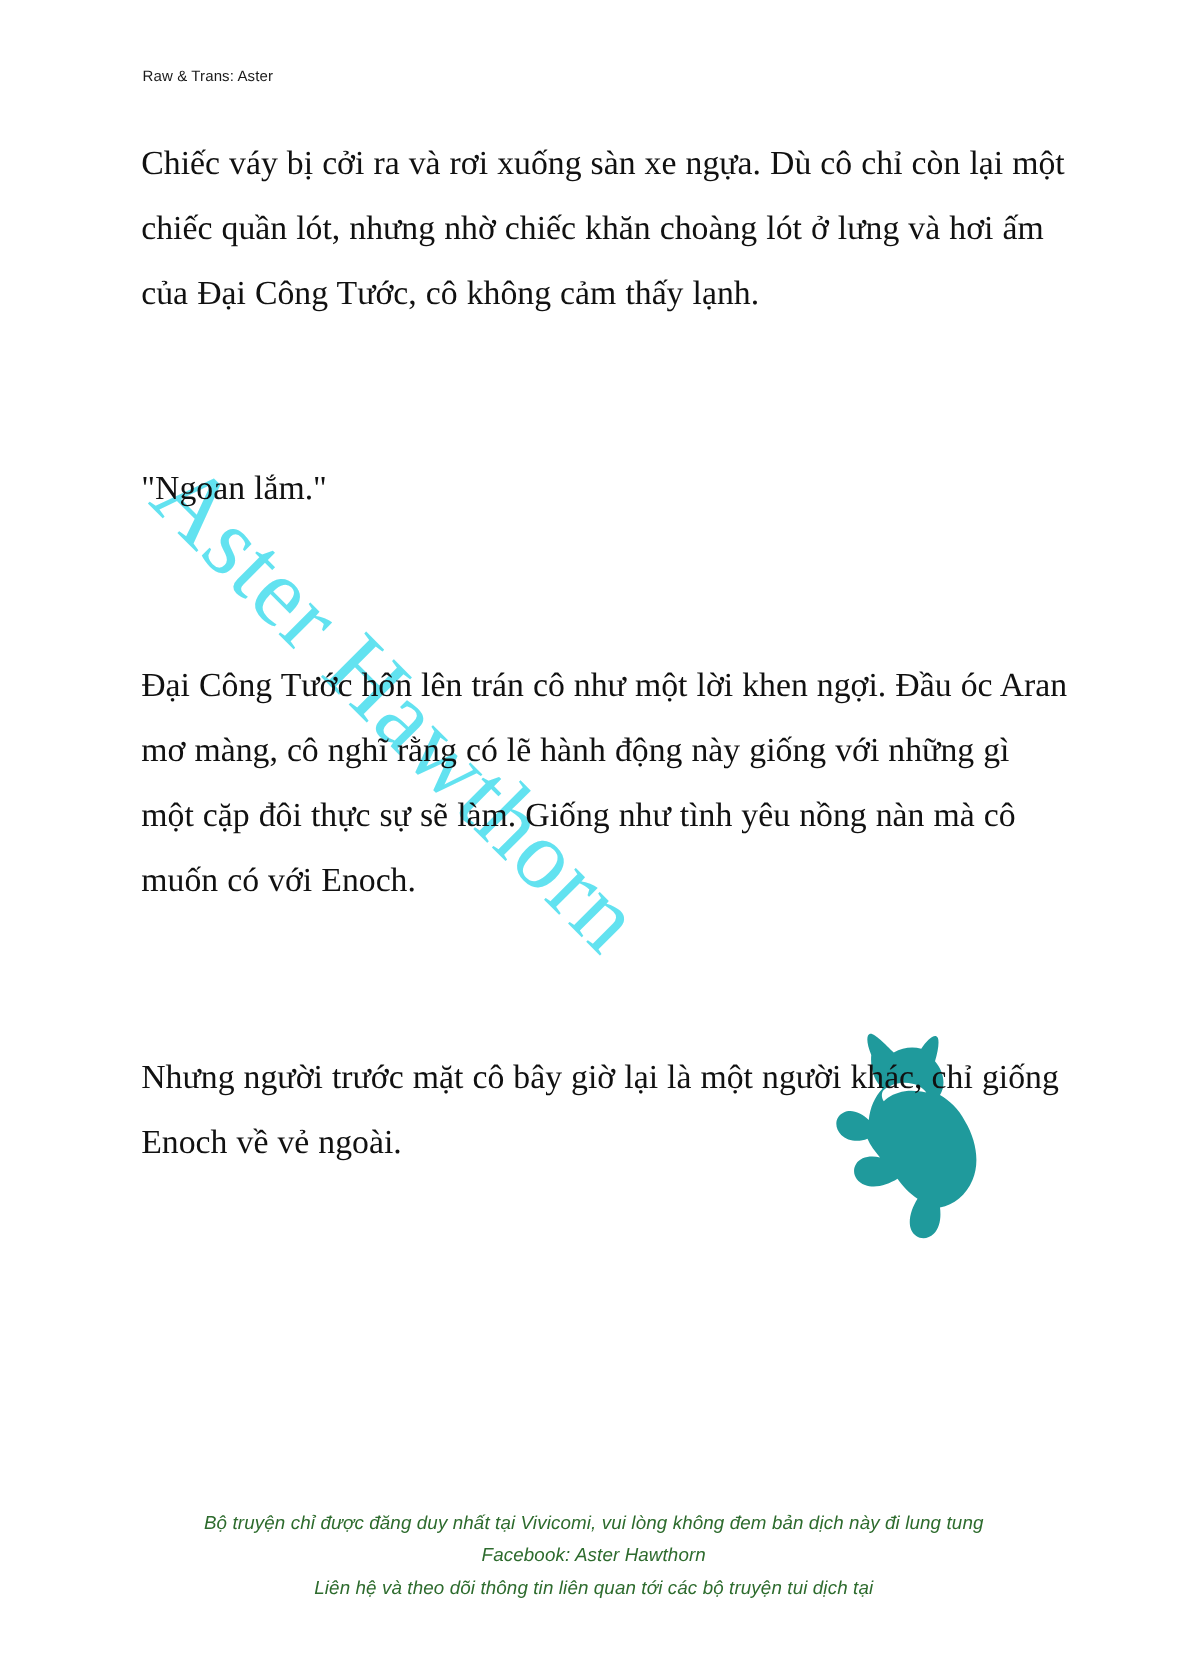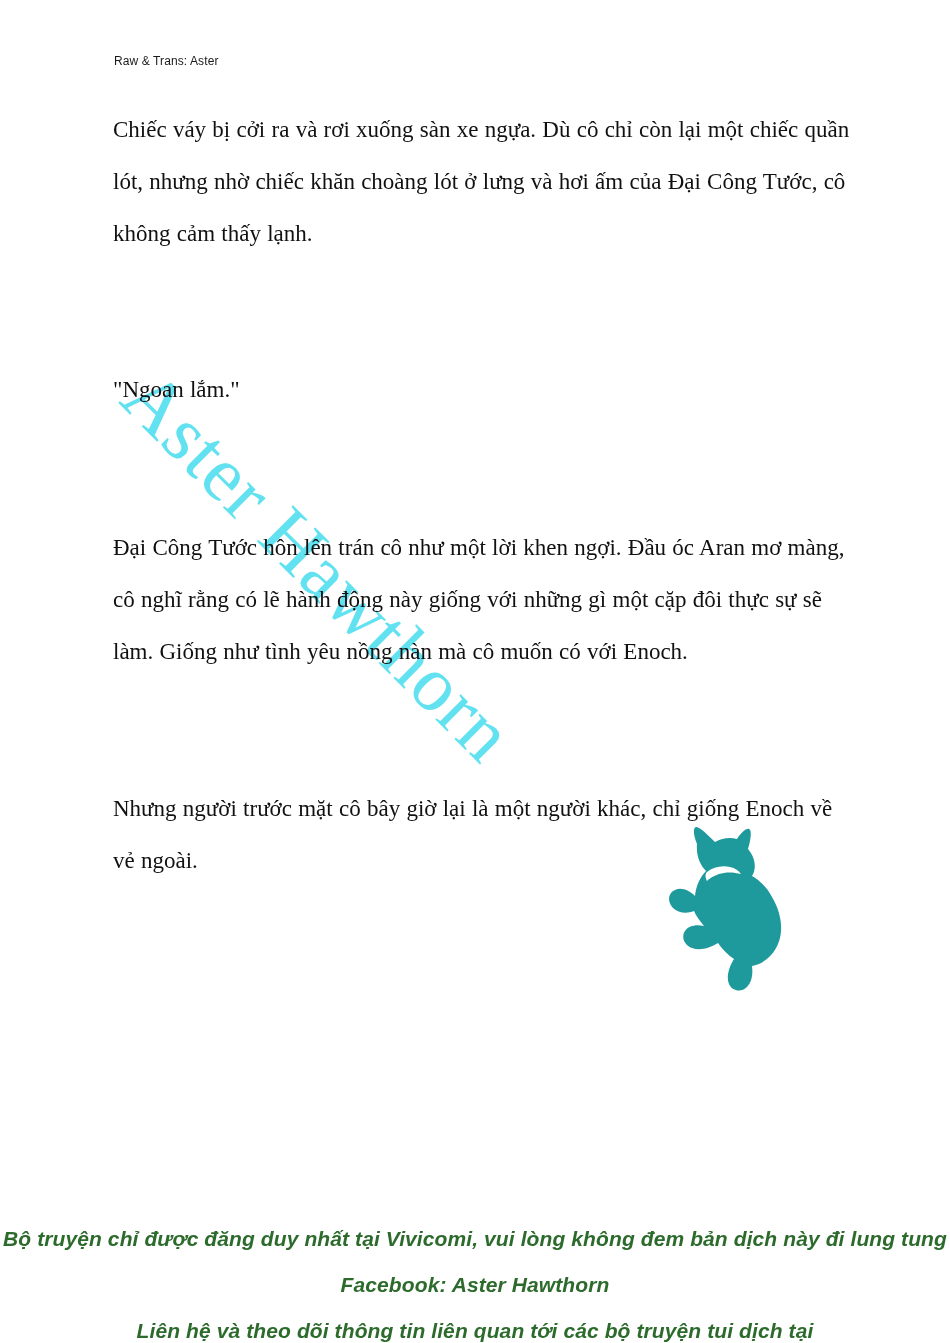--- a/index.html
+++ b/index.html
@@ -59,21 +59,21 @@
 
   
   .body-text {
     position: absolute;
     left: 113px;
     top: 104px;
     width: 742px;
     z-index: 2;
   }
   .para {
-    font-size: 23px;
+    font-size: 27px;
     line-height: 52px;
     color: #111111;
     margin: 0;
     text-align: left;
     word-spacing: 0.5px;
   }
   .gap-1 { height: 104px; }
   .gap-2 { height: 106px; }
   .gap-3 { height: 105px; }
   .gap-4 { height: 102px; }
@@ -83,26 +83,25 @@
     position: absolute;
     left: 0;
     top: 1206px;
     width: 950px;
     text-align: center;
     z-index: 2;
   }
   .footer-line {
     font-family: "Liberation Sans", sans-serif;
     font-style: italic;
-    font-weight: bold;
-    font-size: 21px;
+    font-weight: normal;
+    font-size: 15px;
     line-height: 26px;
     color: #2d6b2d;
     letter-spacing: 0.1px;
-    margin-top: 20px;
   }
 
   
   .brand-logo {
     position: absolute;
     left: 24px;
     top: 1294px;
     width: 150px;
     height: 46px;
     z-index: 2;

